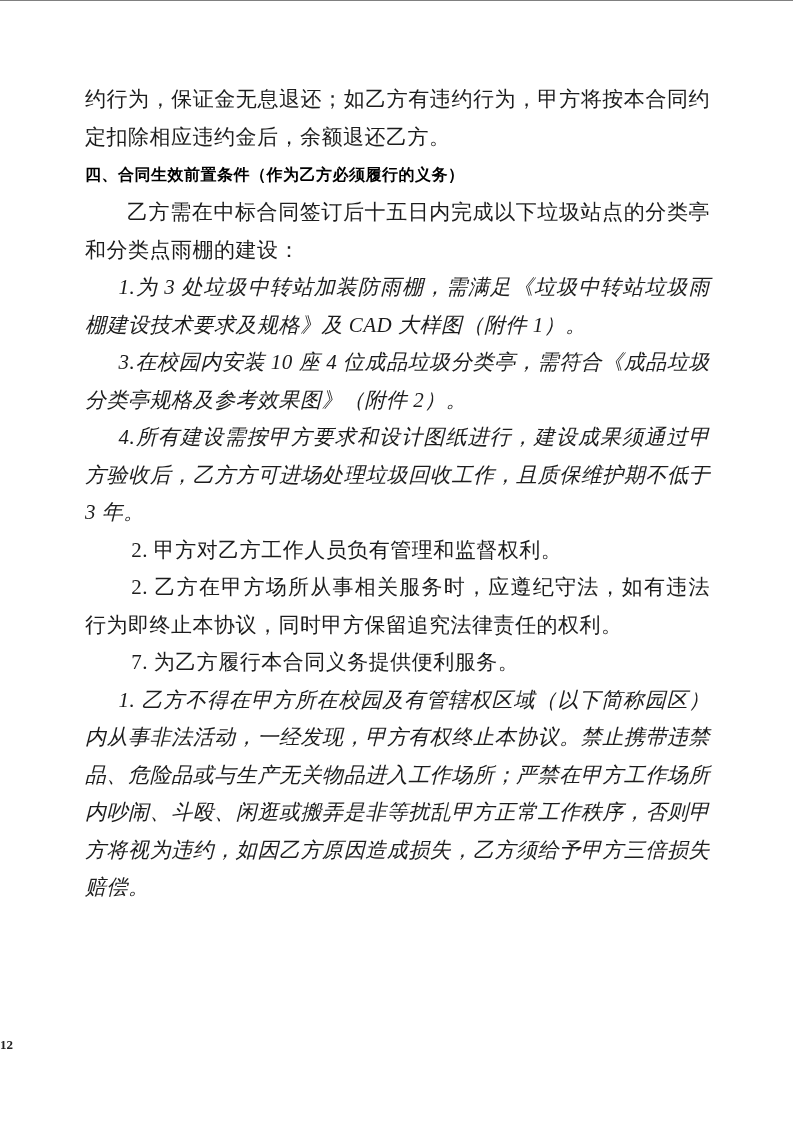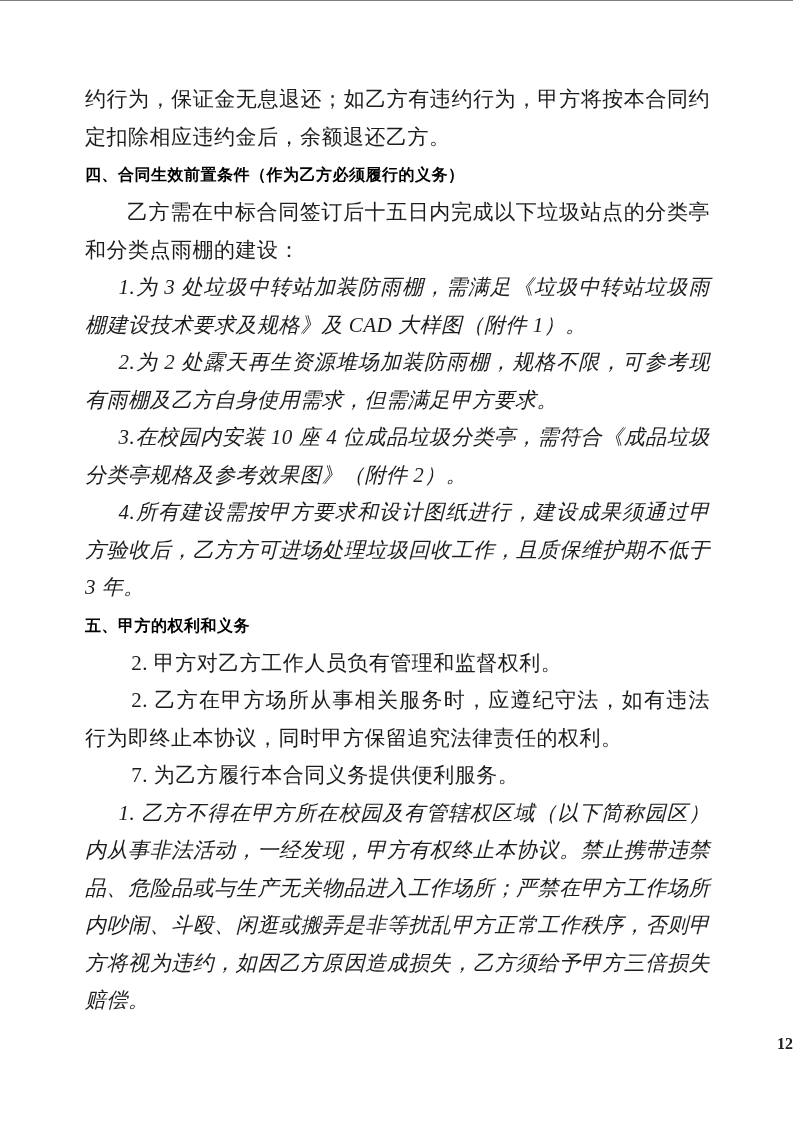--- a/index.html
+++ b/index.html
@@ -37,48 +37,46 @@
     line-height: 38px;
     color: #000000;
     letter-spacing: 0.5px;
     font-family: "Liberation Sans", "DejaVu Sans", sans-serif;
   }
   .footer {
     position: absolute;
     bottom: 70px;
     left: 0;
     width: 100%;
-    text-align: right;
-    font-size: 16px;
+    text-align: left;
+    font-size: 13px;
     font-weight: bold;
     color: #222222;
     font-family: "Liberation Serif", "DejaVu Serif", serif;
   }
 </style>
 </head>
 <body>
 
 <div class="page">
   <div class="doc">
 
     <p class="para cont">约行为，保证金无息退还；如乙方有违约行为，甲方将按本合同约定扣除相应违约金后，余额退还乙方。</p>
 
     <p class="para heading">四、合同生效前置条件（作为乙方必须履行的义务）</p>
 
     <p class="para ind2">乙方需在中标合同签订后十五日内完成以下垃圾站点的分类亭和分类点雨棚的建设：</p>
 
     <p class="para ind-num">1.为 3 处垃圾中转站加装防雨棚，需满足《垃圾中转站垃圾雨棚建设技术要求及规格》及 CAD 大样图（附件 1）。</p>
 
-    <p class="para ind-num">2.为 2 处露天再生资源堆场加装防雨棚，规格不限，可参考现有雨棚及乙方自身使用需求，但需满足甲方要求。</p>
 
     <p class="para ind-num">3.在校园内安装 10 座 4 位成品垃圾分类亭，需符合《成品垃圾分类亭规格及参考效果图》（附件 2）。</p>
 
     <p class="para ind-num">4.所有建设需按甲方要求和设计图纸进行，建设成果须通过甲方验收后，乙方方可进场处理垃圾回收工作，且质保维护期不低于 3 年。</p>
 
-    <p class="para heading">五、甲方的权利和义务</p>
 
     <p class="para ind-deep">2. 甲方对乙方工作人员负有管理和监督权利。</p>
 
     <p class="para ind-deep">2. 乙方在甲方场所从事相关服务时，应遵纪守法，如有违法行为即终止本协议，同时甲方保留追究法律责任的权利。</p>
 
 
     <p class="para ind-deep">7. 为乙方履行本合同义务提供便利服务。</p>
 
 
     <p class="para ind-num">1. 乙方不得在甲方所在校园及有管辖权区域（以下简称园区）内从事非法活动，一经发现，甲方有权终止本协议。禁止携带违禁品、危险品或与生产无关物品进入工作场所；严禁在甲方工作场所内吵闹、斗殴、闲逛或搬弄是非等扰乱甲方正常工作秩序，否则甲方将视为违约，如因乙方原因造成损失，乙方须给予甲方三倍损失赔偿。</p>

